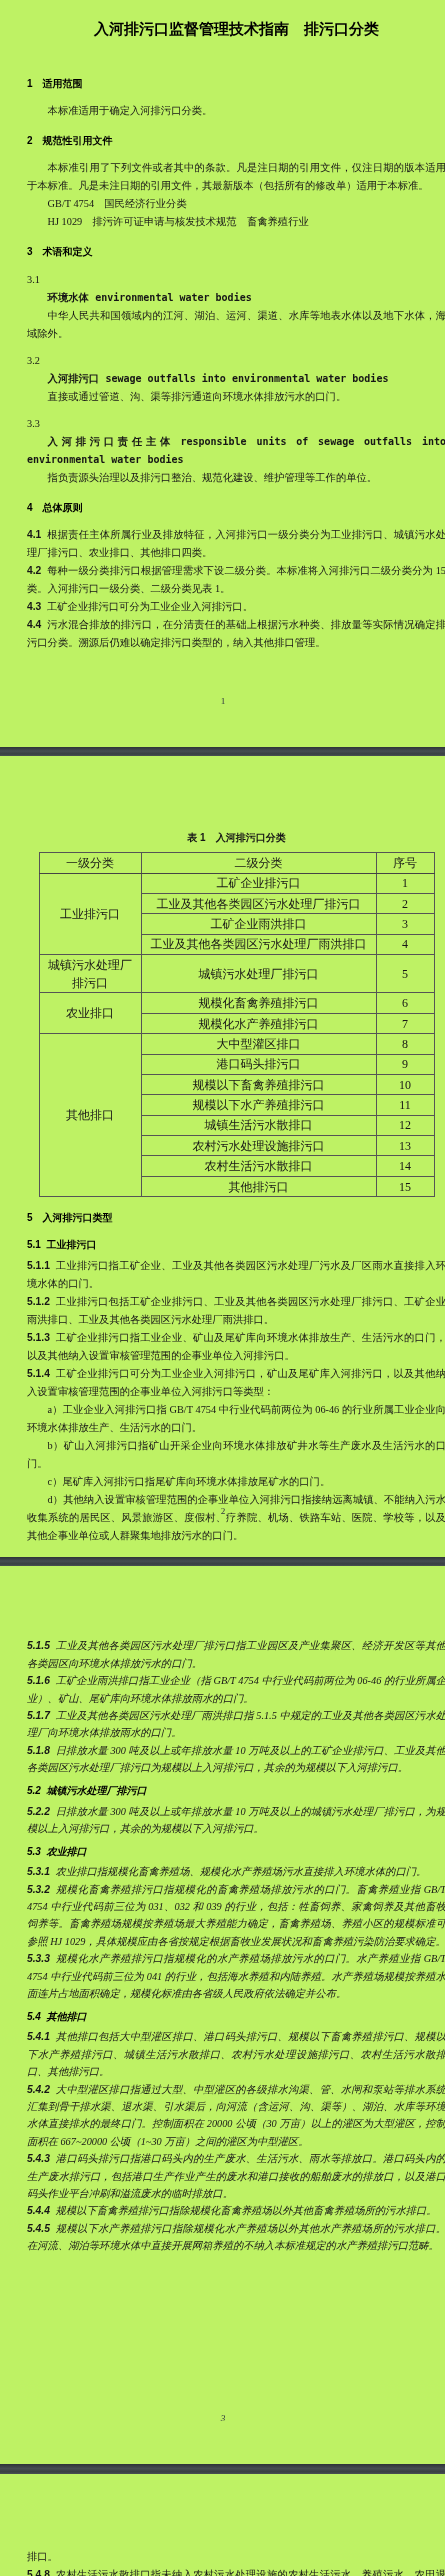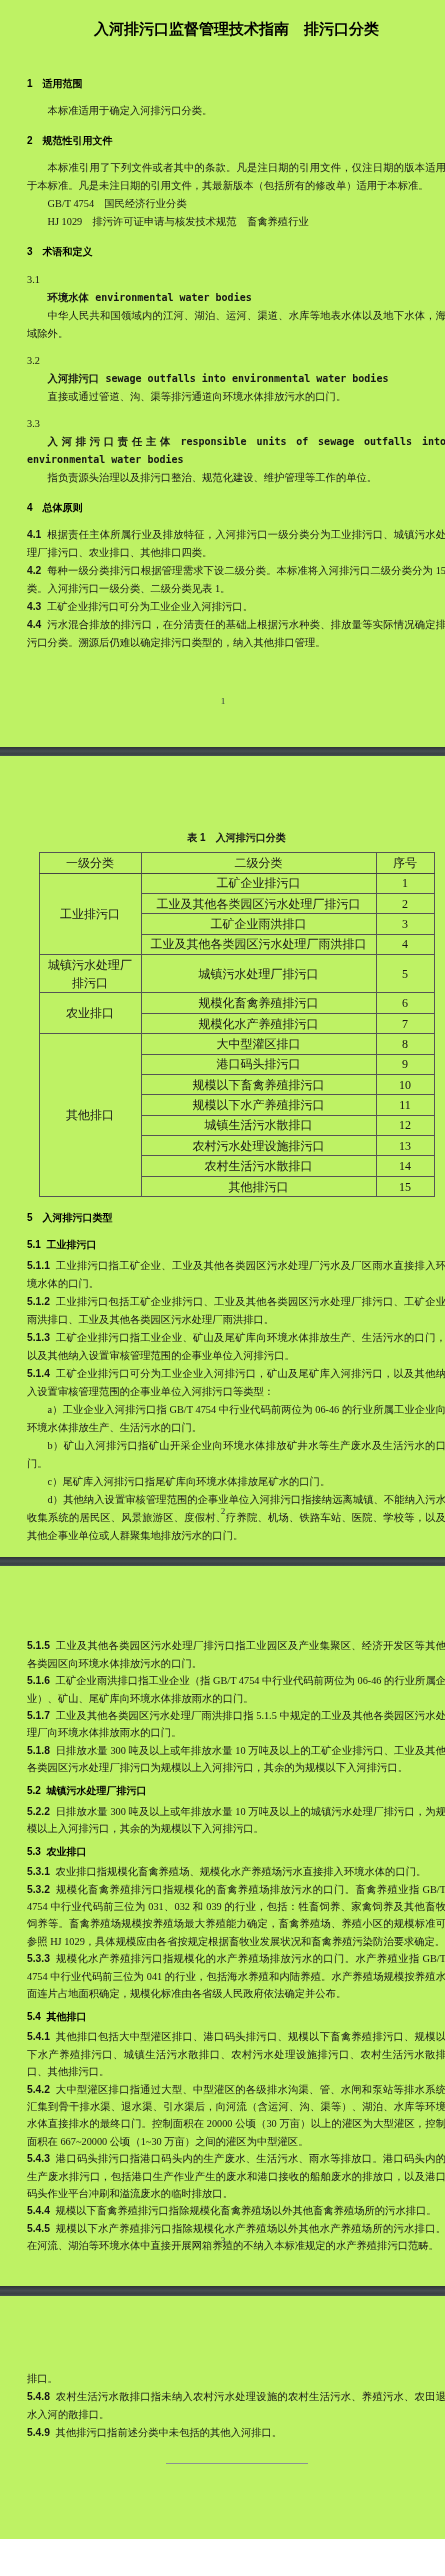--- a/index.html
+++ b/index.html
@@ -3,21 +3,21 @@
 <meta charset="utf-8">
 <style>
   html,body{margin:0;padding:0;background:#ffffff;}
   body{width:446px;font-family:"Liberation Serif",serif;color:#161616;}
   .doc{width:446px;}
 
   .page{position:relative;width:446px;background:#bef264;box-sizing:border-box;
         padding-left:27px;overflow:hidden;}
   .page-1{height:747px;padding-top:18.5px;}
   .page-2{height:801px;padding-top:73px;}
-  .page-3{height:720px;padding-top:71px;}
+  .page-3{height:898px;padding-top:71px;font-style:italic;}
   .page-4{height:243px;padding-top:74px;}
 
   .pagebreak{height:9.2px;width:446px;
     background:linear-gradient(180deg,#2e3437 0%,#464d51 45%,#394042 78%,#4a5154 100%);}
 
   .doc-title{font-family:"Liberation Sans",sans-serif;font-weight:bold;
     font-size:15px;line-height:1.3;color:#000;text-align:center;margin:0 0 37px 0;}
 
   .blocks{font-size:10.3px;line-height:18px;text-align:justify;}
   .page-3 .blocks{line-height:17.4px;}

